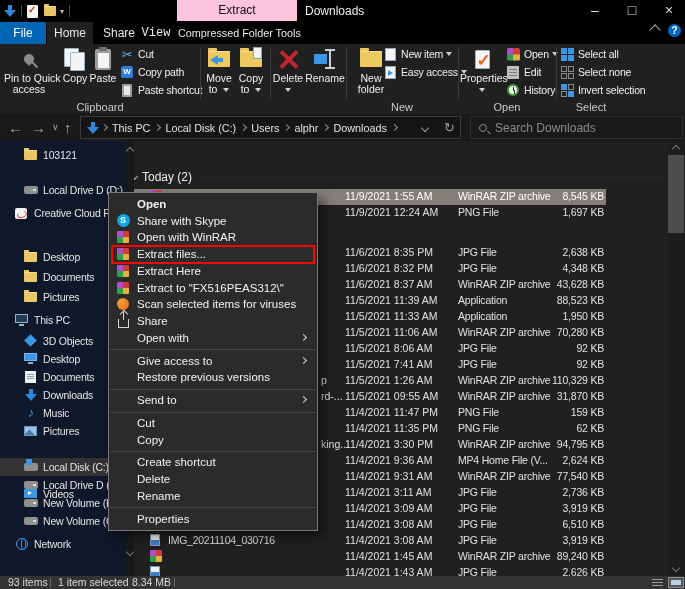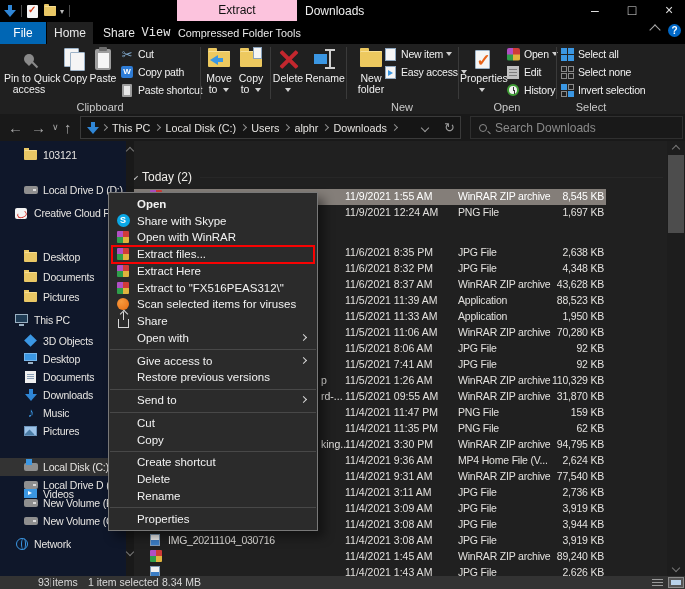--- a/index.html
+++ b/index.html
@@ -160,21 +160,21 @@
 .frow .fsize{position:absolute;left:360px;top:1px;width:110px;text-align:right;letter-spacing:-0.2px;}
 .spacer{height:24px;}
 .fi-winrar{width:12px;height:12px;border-radius:1px;background-image:linear-gradient(90deg,#b14fc4 50%,#cf3b38 50%),linear-gradient(90deg,#2f9e4a 50%,#e0b43e 50%);background-size:100% 50%;background-position:0 0,0 100%;background-repeat:no-repeat;}
 .fi-img{width:10px;height:12px;background:#f0f0f0;border:1px solid #7f9ab5;position:relative;overflow:hidden;}
 .fi-img::after{content:"";position:absolute;left:0px;top:5px;width:9px;height:6px;background:#3b7dc4;}
 
 #vscroll{position:absolute;left:667px;top:141px;width:18px;height:435px;background:#1d1d1d;}
 #vthumb{position:absolute;left:1px;top:14px;width:16px;height:78px;background:#4d4d4d;}
 
 #statusbar{position:absolute;left:0;top:576px;width:685px;height:13px;background:#333333;font-size:10.5px;color:#dadada;}
-#statusbar .st{position:absolute;top:0;line-height:13px;margin-left:30px;}
+#statusbar .st{position:absolute;top:0;line-height:13px;}
 .stsep{width:1px;height:9px;background:#6a6a6a;position:absolute;top:2px;}
 .viewbtn{position:absolute;top:1px;width:16px;height:11px;}
 #vb-list{left:650px;}
 #vb-list i{position:absolute;left:2px;width:11px;height:1px;background:#9a9a9a;}
 #vb-thumb{left:668px;background:#555;border:1px solid #8a8a8a;}
 #vb-thumb::after{content:"";position:absolute;left:2px;top:2px;width:10px;height:5px;background:#b9d2ea;}
 
 #ctxmenu{position:absolute;left:108px;top:192px;width:210px;background:#2b2b2b;border:1px solid #787878;z-index:50;padding:2.5px 0;box-shadow:6px 6px 10px rgba(0,0,0,.45);}
 .cm-item{height:16.75px;position:relative;display:flex;align-items:center;font-size:11.5px;color:#f2f2f2;padding-left:28px;}
 .cm-item.bold{font-weight:bold;}
@@ -664,21 +664,21 @@
         <span class="fdate">11/4/2021 3:09 AM</span>
         <span class="ftype">JPG File</span>
         <span class="fsize">3,919 KB</span>
       </div>
       <div class="frow">
         <span class="ficon">
           <span class="fi-img"></span>
         </span>
         <span class="fdate">11/4/2021 3:08 AM</span>
         <span class="ftype">JPG File</span>
-        <span class="fsize">3,944 KB</span>
+        <span class="fsize">6,510 KB</span>
       </div>
       <div class="frow">
         <span class="ficon">
           <span class="fi-img"></span>
         </span>
         <span class="fname">IMG_20211104_030716</span>
         <span class="fdate">11/4/2021 3:08 AM</span>
         <span class="ftype">JPG File</span>
         <span class="fsize">3,919 KB</span>
       </div>

